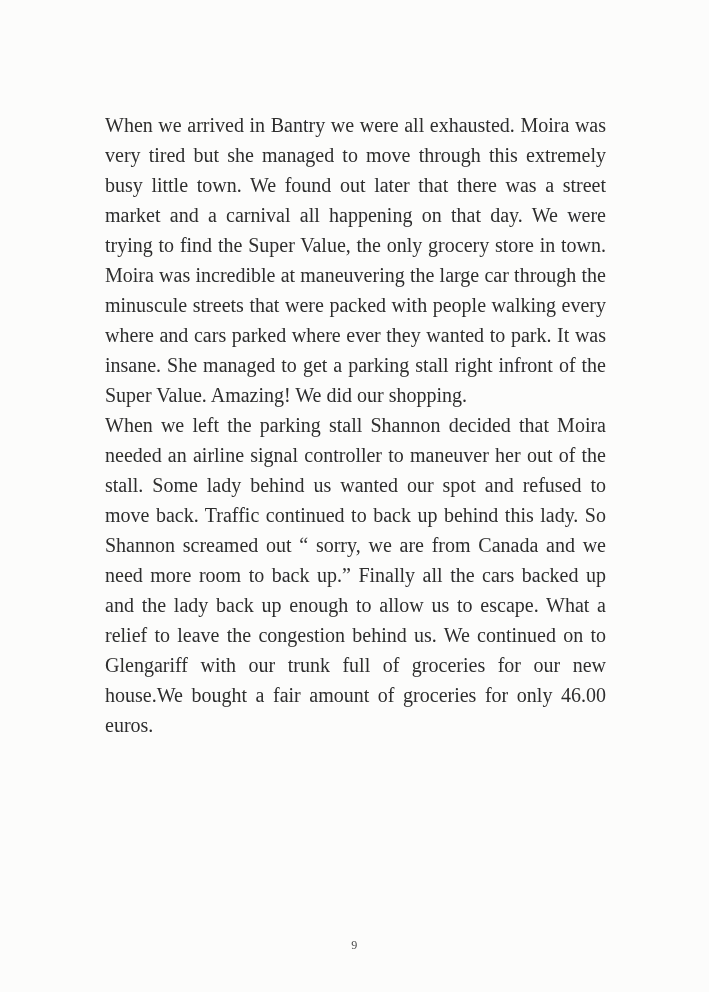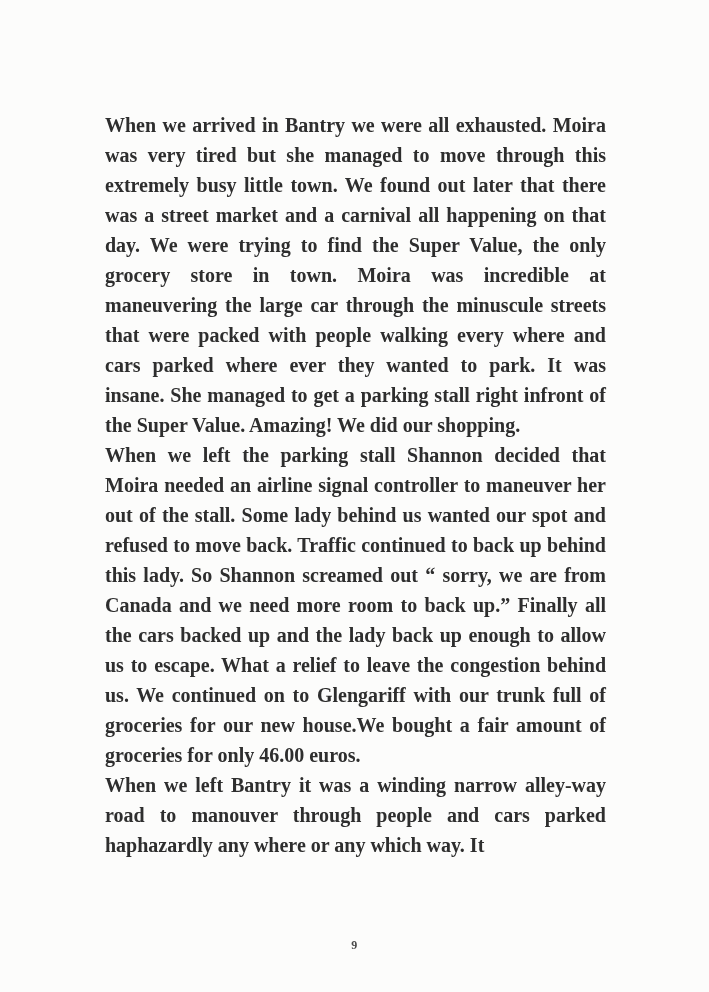--- a/index.html
+++ b/index.html
@@ -1,15 +1,15 @@
 <!DOCTYPE html>
 <html><head>
 <meta charset="utf-8">
 <style>
-  * { margin: 0; padding: 0; box-sizing: border-box; font-weight: bold; }
+  * { margin: 0; padding: 0; box-sizing: border-box; }
 
   html, body {
     width: 709px;
     height: 992px;
     background: #fbfbfa;
     font-family: "Liberation Serif", serif;
   }
 
   .page {
     position: relative;
@@ -47,18 +47,17 @@
   }
 </style>
 </head>
 <body>
 
 <div class="page">
 
   <div class="text-block">
     <p>When we arrived in Bantry we were all exhausted. Moira was very tired but she managed to move through this extremely busy little town. We found out later that there was a street market and a carnival all happening on that day. We were trying to find the Super Value, the only grocery store in town. Moira was incredible at maneuvering the large car through the minuscule streets that were packed with people walking every where and cars parked where ever they wanted to park. It was insane. She managed to get a parking stall right infront of the Super Value. Amazing! We did our shopping.</p>
     <p>When we left the parking stall Shannon decided that Moira needed an airline signal controller to maneuver her out of the stall. Some lady behind us wanted our spot and refused to move back. Traffic continued to back up behind this lady. So Shannon screamed out “ sorry, we are from Canada and we need more room to back up.” Finally all the cars backed up and the lady back up enough to allow us to escape. What a relief to leave the congestion behind us. We continued on to Glengariff with our trunk full of groceries for our new house.We bought a fair amount of groceries for only 46.00 euros.</p>
-    <p>When we left Bantry it was a winding narrow alley-way road to manouver through people and cars parked haphazardly any where or any which way. It</p>
   </div>
 
   <div class="page-number">9</div>
 
 </div>
 
 </body></html>

